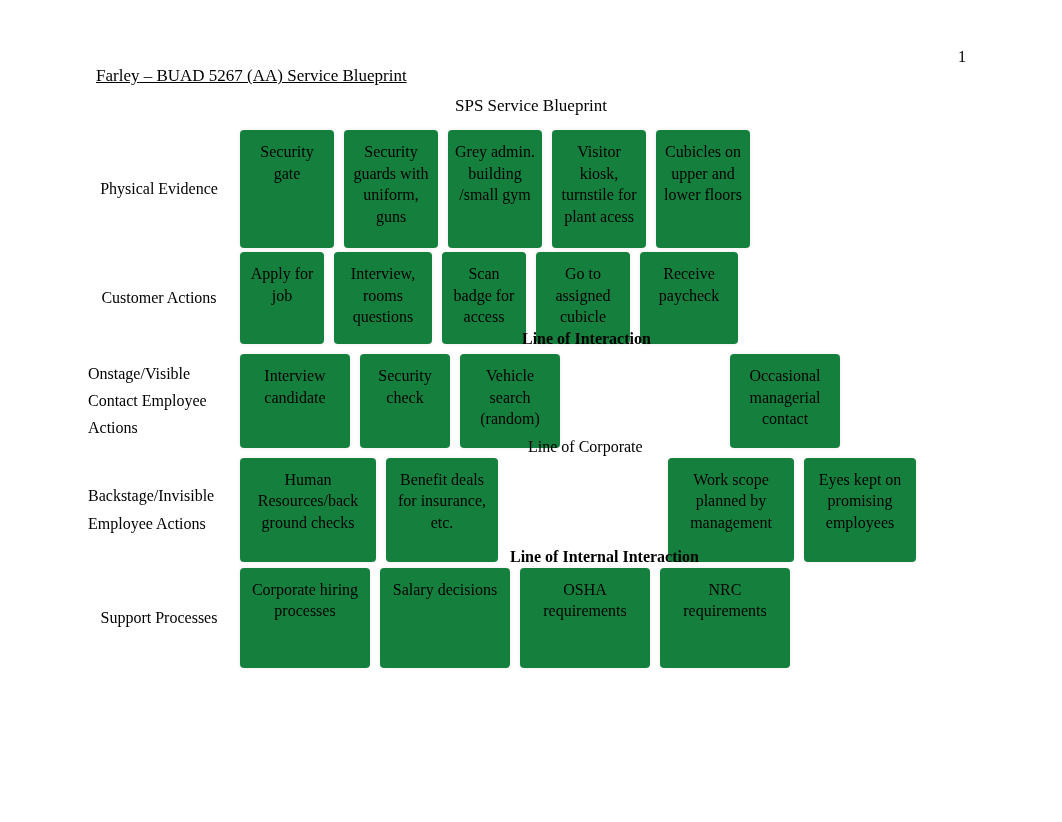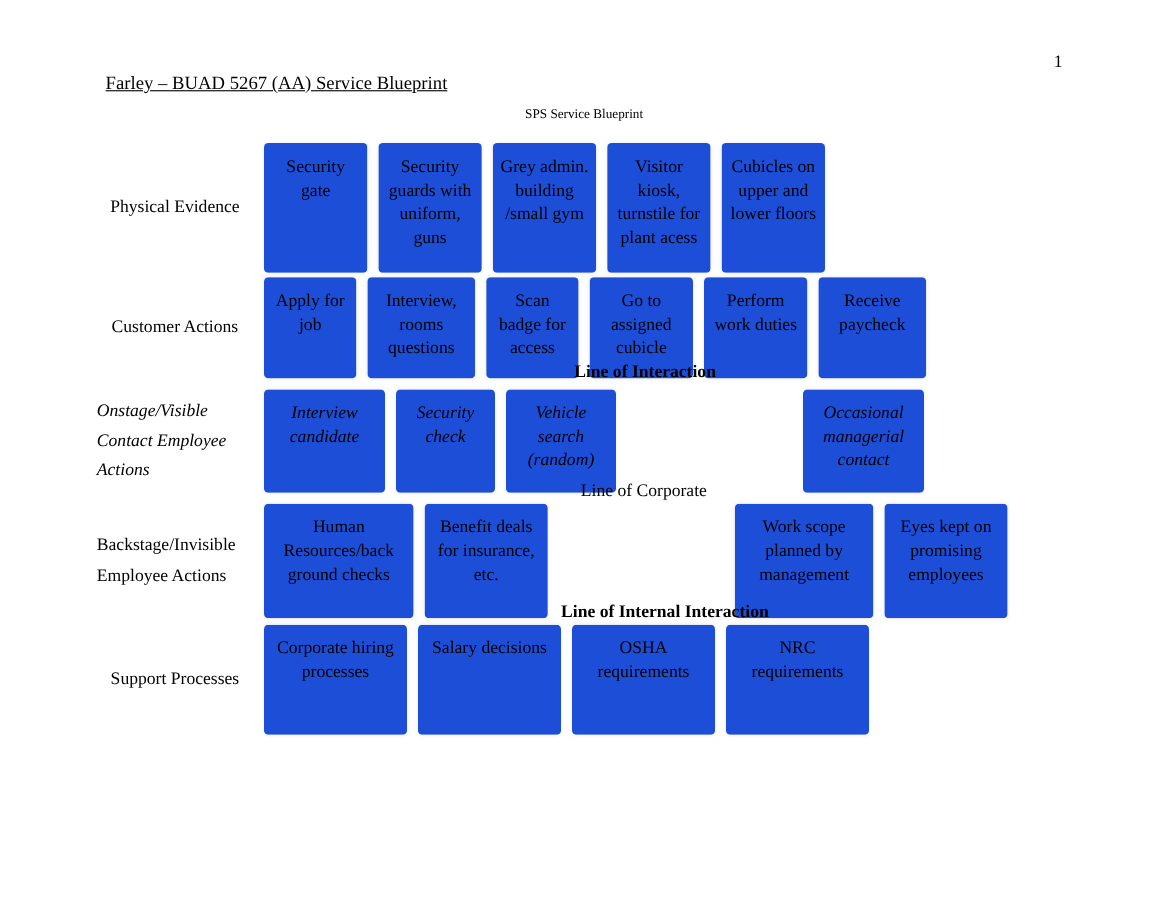--- a/index.html
+++ b/index.html
@@ -26,21 +26,21 @@
     left: 96px;
     font-size: 17px;
     text-decoration: underline;
   }
   .title {
     position: absolute;
     top: 96px;
     left: 0;
     width: 1062px;
     text-align: center;
-    font-size: 12px;
+    font-size: 17px;
     font-family: Liberation Serif, serif;
   }
   .diagram {
     position: absolute;
     top: 130px;
     left: 84px;
     width: 890px;
   }
   .row {
     display: flex;
@@ -60,40 +60,40 @@
     line-height: 1.7;
     padding: 6px 4px;
   }
   .boxes {
     flex: 1;
     display: flex;
     gap: 10px;
     position: relative;
   }
   .box {
-    background: #1d4ed8;
+    background: #15803d;
     border: 1px solid transparent;
     border-radius: 4px;
     box-shadow: 0 0 4px rgba(0,0,0,0.08);
     text-align: center;
     font-size: 16px;
     line-height: 1.35;
     padding: 10px 6px;
     display: flex;
     align-items: flex-start;
     justify-content: center;
   }
   .box.empty {
     box-shadow: none;
     background: transparent;
   }
   
   .row.phys .box, .row.phys .label-cell { min-height: 118px; }
   .row.cust .box, .row.cust .label-cell { min-height: 92px; }
-  .row.onstage .box, .row.onstage .label-cell { min-height: 92px; font-style: italic; }
+  .row.onstage .box, .row.onstage .label-cell { min-height: 92px; }
   .row.backstage .box, .row.backstage .label-cell { min-height: 104px; }
   .row.support .box, .row.support .label-cell { min-height: 100px; }
 
   
   .cols7 .box { width: 94px; flex: 0 0 94px; }
   .cols7 .box.wide { width: 100px; flex: 0 0 100px; }
 
   
   .row.onstage .box { flex: 0 0 auto; }
   
@@ -131,21 +131,20 @@
     </div>
   </div>
 
   <div class="row cust cols7">
     <div class="label-cell">Customer Actions</div>
     <div class="boxes">
       <div class="box" style="width:84px;flex:0 0 84px">Apply for job</div>
       <div class="box" style="width:98px;flex:0 0 98px">Interview, rooms questions</div>
       <div class="box" style="width:84px;flex:0 0 84px">Scan badge for access</div>
       <div class="box" style="width:94px;flex:0 0 94px">Go to assigned cubicle</div>
-      <div class="box" style="width:94px;flex:0 0 94px">Perform work duties</div>
       <div class="box" style="width:98px;flex:0 0 98px">Receive paycheck</div>
     </div>
   </div>
 
   <div class="line-wrap">
     <div class="line-label" style="left:438px; top:-18px;font-weight:bold;">Line of Interaction</div>
   </div>
 
   <div class="row onstage" style="margin-top:10px;">
     <div class="label-cell">Onstage/Visible Contact Employee Actions</div>

